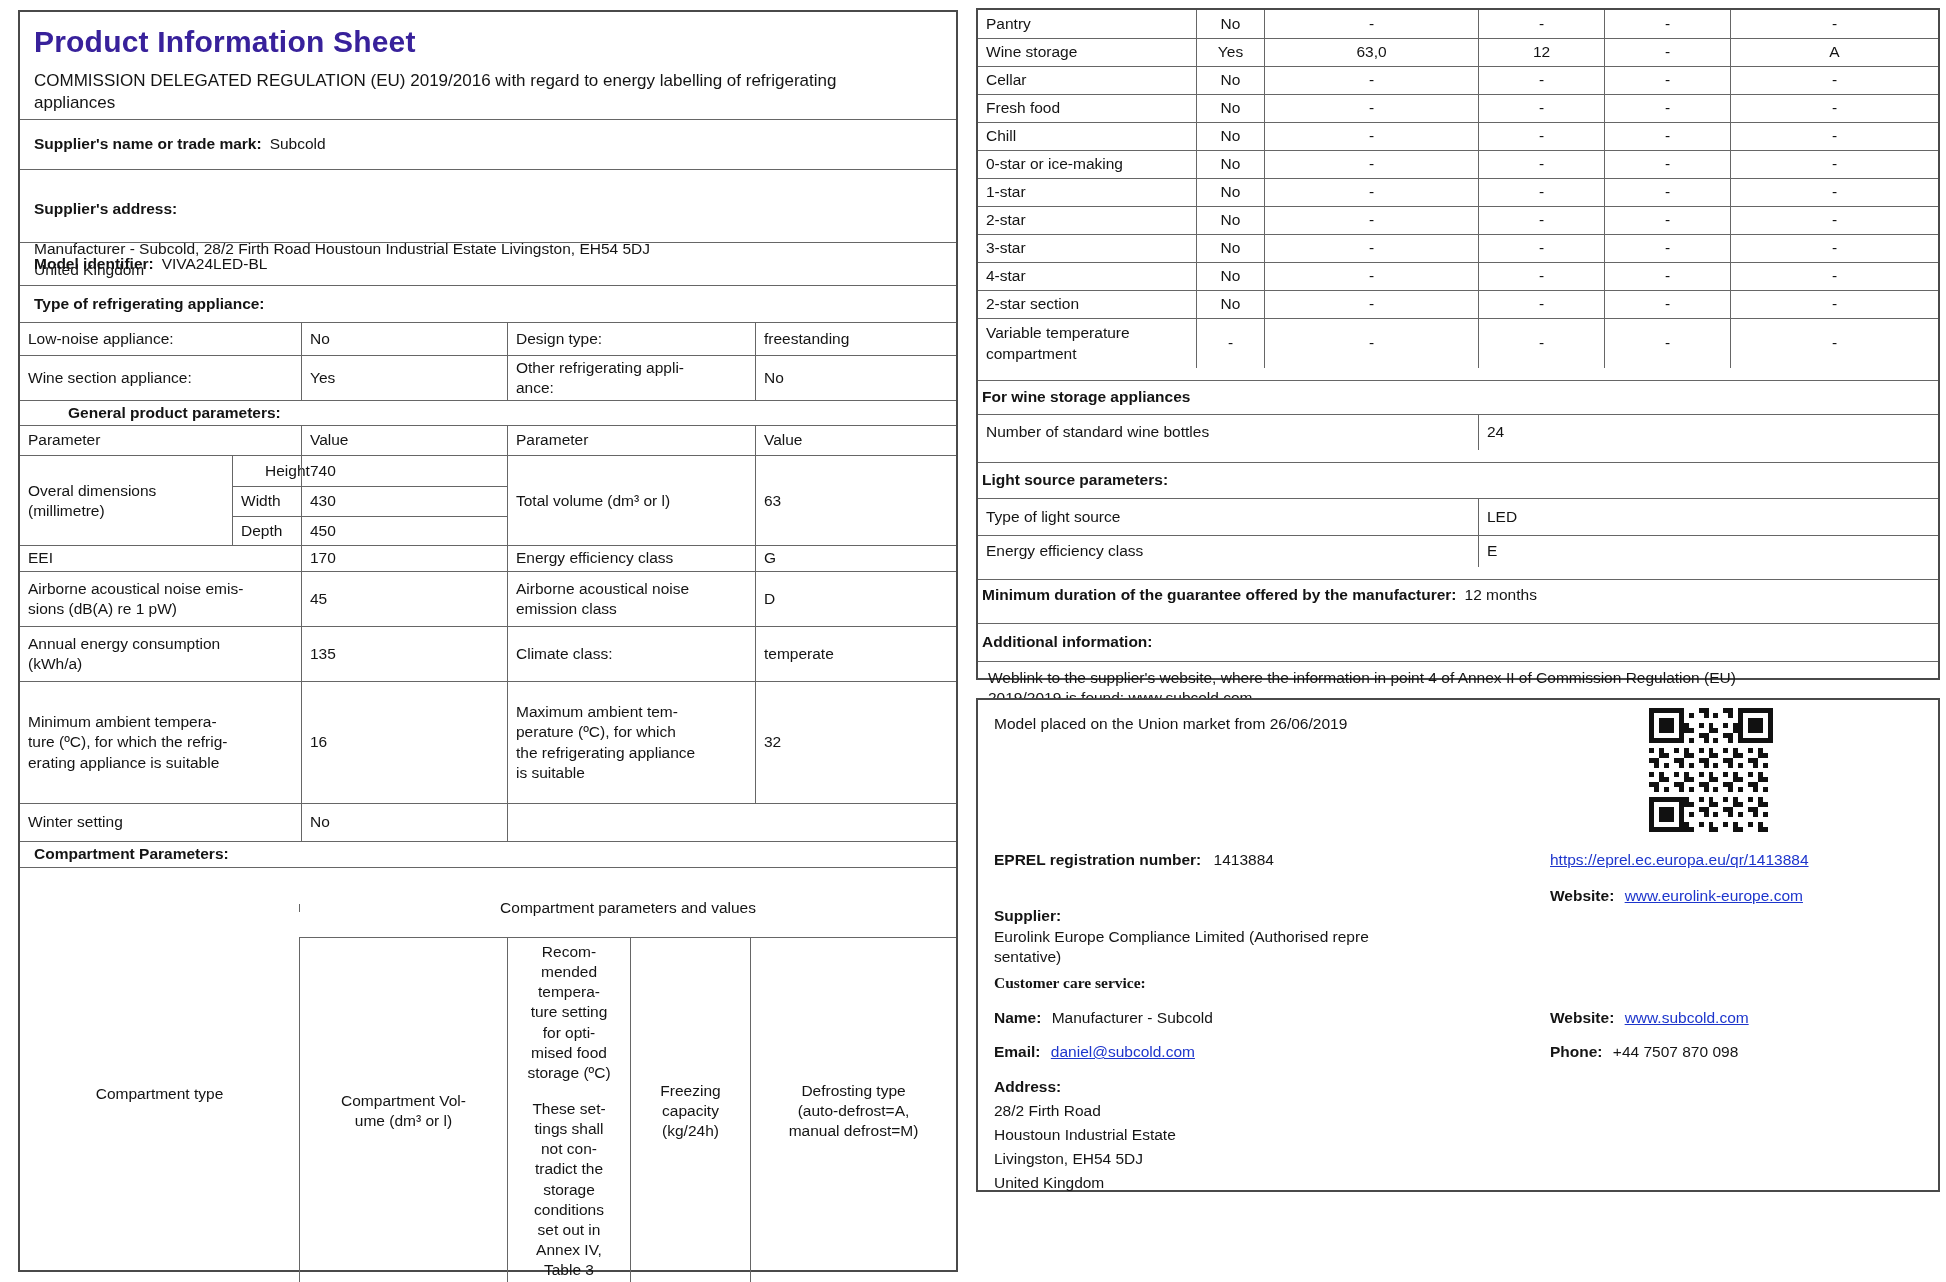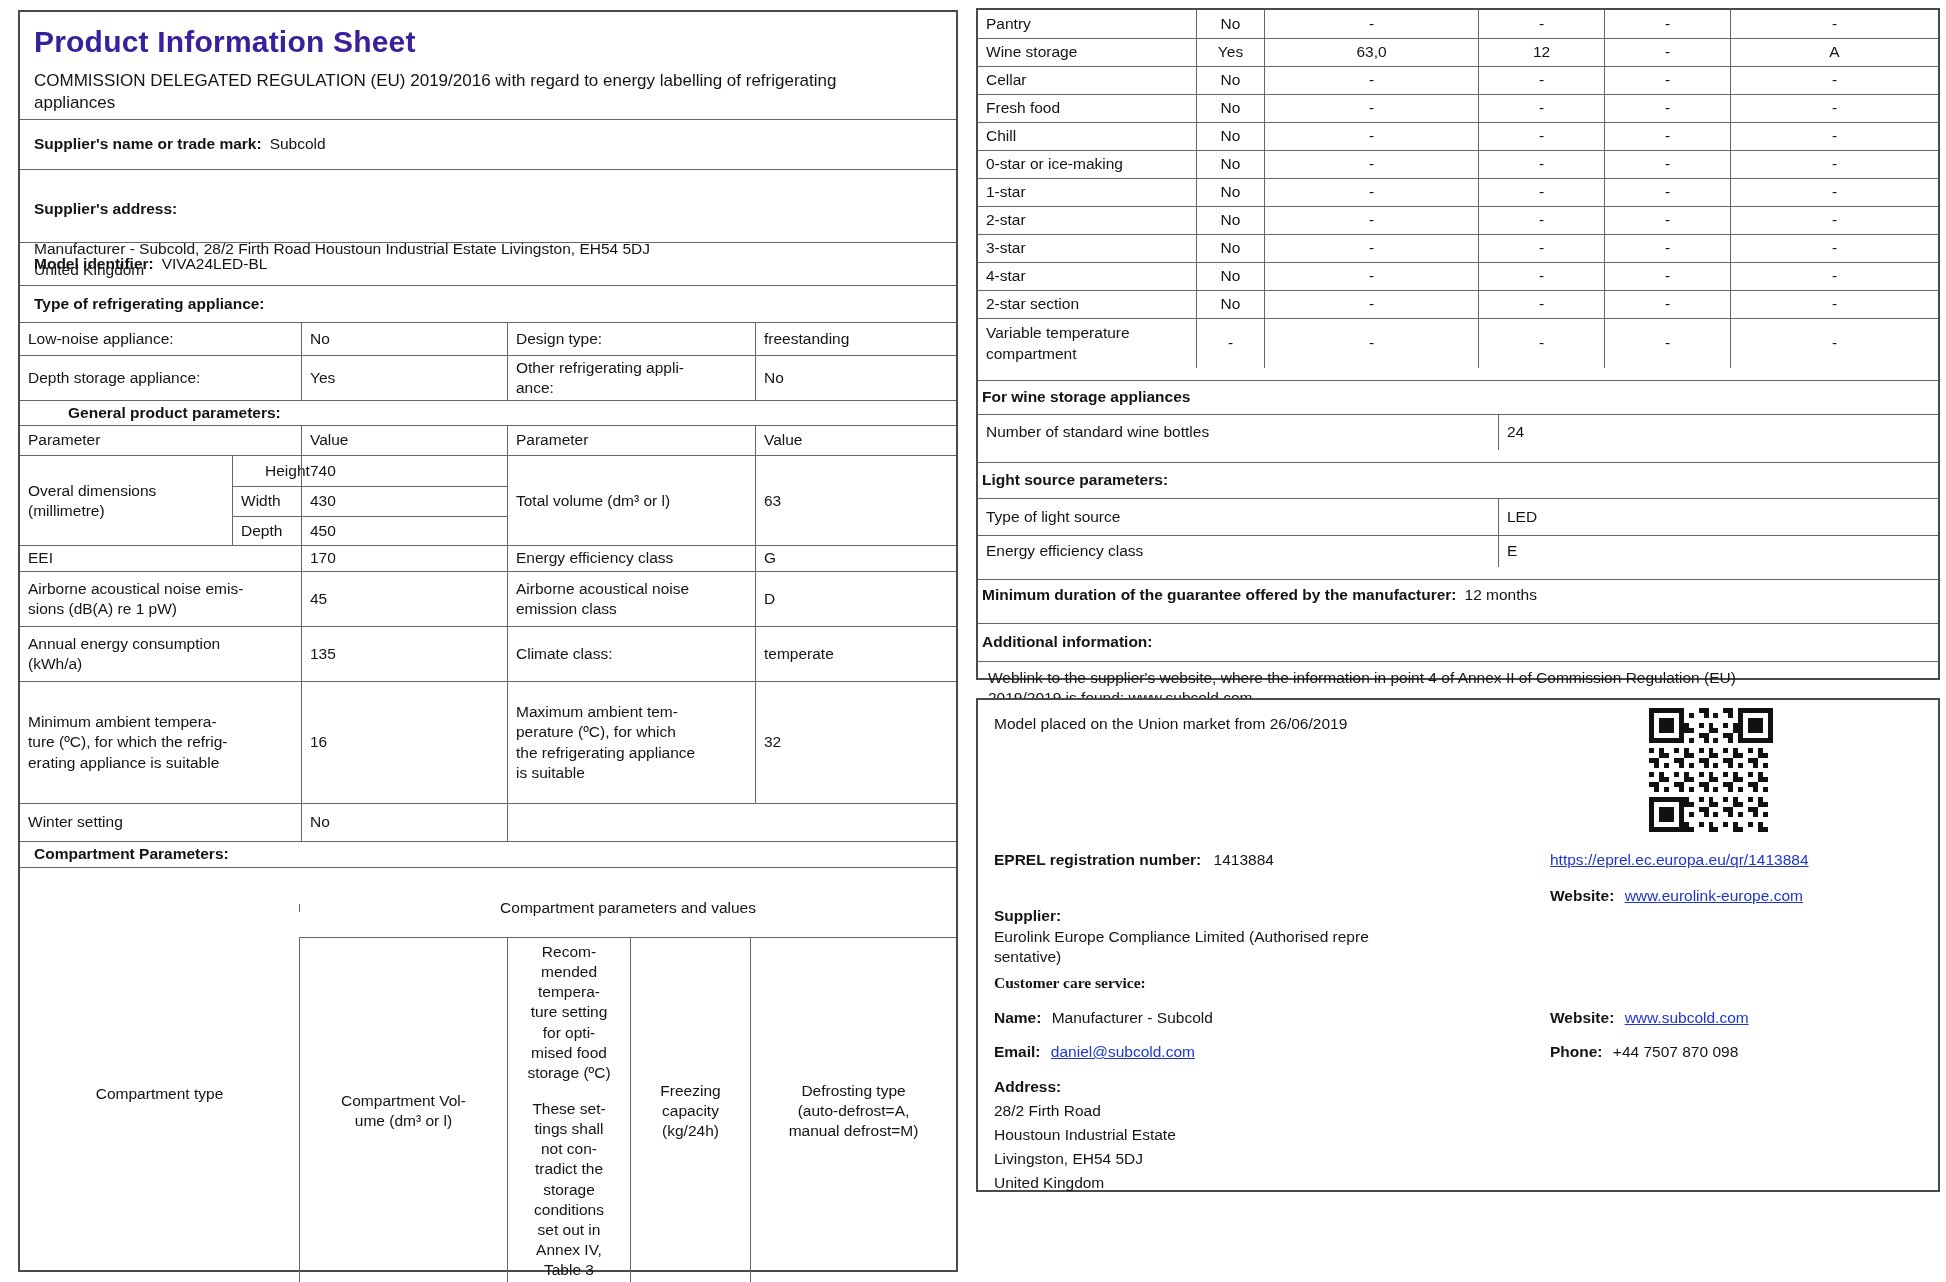--- a/index.html
+++ b/index.html
@@ -49,21 +49,21 @@
   .ct-span{grid-column:2/6;border-left:1px solid #666;}
   .ct-sub{border-left:1px solid #666;border-top:1px solid #666;}
   .rec-cell{flex-direction:column;gap:16px;}
   
   .crow{display:grid;grid-template-columns:218px 68px 214px 126px 126px 1fr;min-height:28px;}
   .crow .c{padding:1px 8px;}
   .ctr{justify-content:center;text-align:center;}
   .r-var{min-height:50px;}
   .full{display:flex;align-items:center;padding:2px 4px;margin-top:12px;}
   .r-winehdr{height:34px;}
-  .split{display:grid;grid-template-columns:500px 1fr;gap:20px;}
+  .split{display:grid;grid-template-columns:500px 1fr;}
   .r-bottles{height:36px;}
   .r-lighthdr{height:36px;}
   .r-light1{height:37px;}
   .r-light2{height:32px;}
   .r-guar{height:32px;}
   .r-add{height:38px;}
   .r-web{height:62px;display:block;padding:6px 10px;}
   
   #market-box{padding:14px 16px;box-sizing:border-box;}
   .box-row{display:flex;}
@@ -111,21 +111,21 @@
     <div class="row hdr r-typehdr">Type of refrigerating appliance:</div>
 
     <div class="row g4 type-row1">
       <div class="c">Low-noise appliance:</div>
       <div class="c">No</div>
       <div class="c">Design type:</div>
       <div class="c">freestanding</div>
     </div>
 
     <div class="row g4 type-row2">
-      <div class="c">Depth storage appliance:</div>
+      <div class="c">Wine section appliance:</div>
       <div class="c">Yes</div>
       <div class="c ml">Other refrigerating appli-
 ance:</div>
       <div class="c">No</div>
     </div>
 
     <div class="row hdr r-genhdr">General product parameters:</div>
 
     <div class="row g4 param-hdr">
       <div class="c">Parameter</div>

